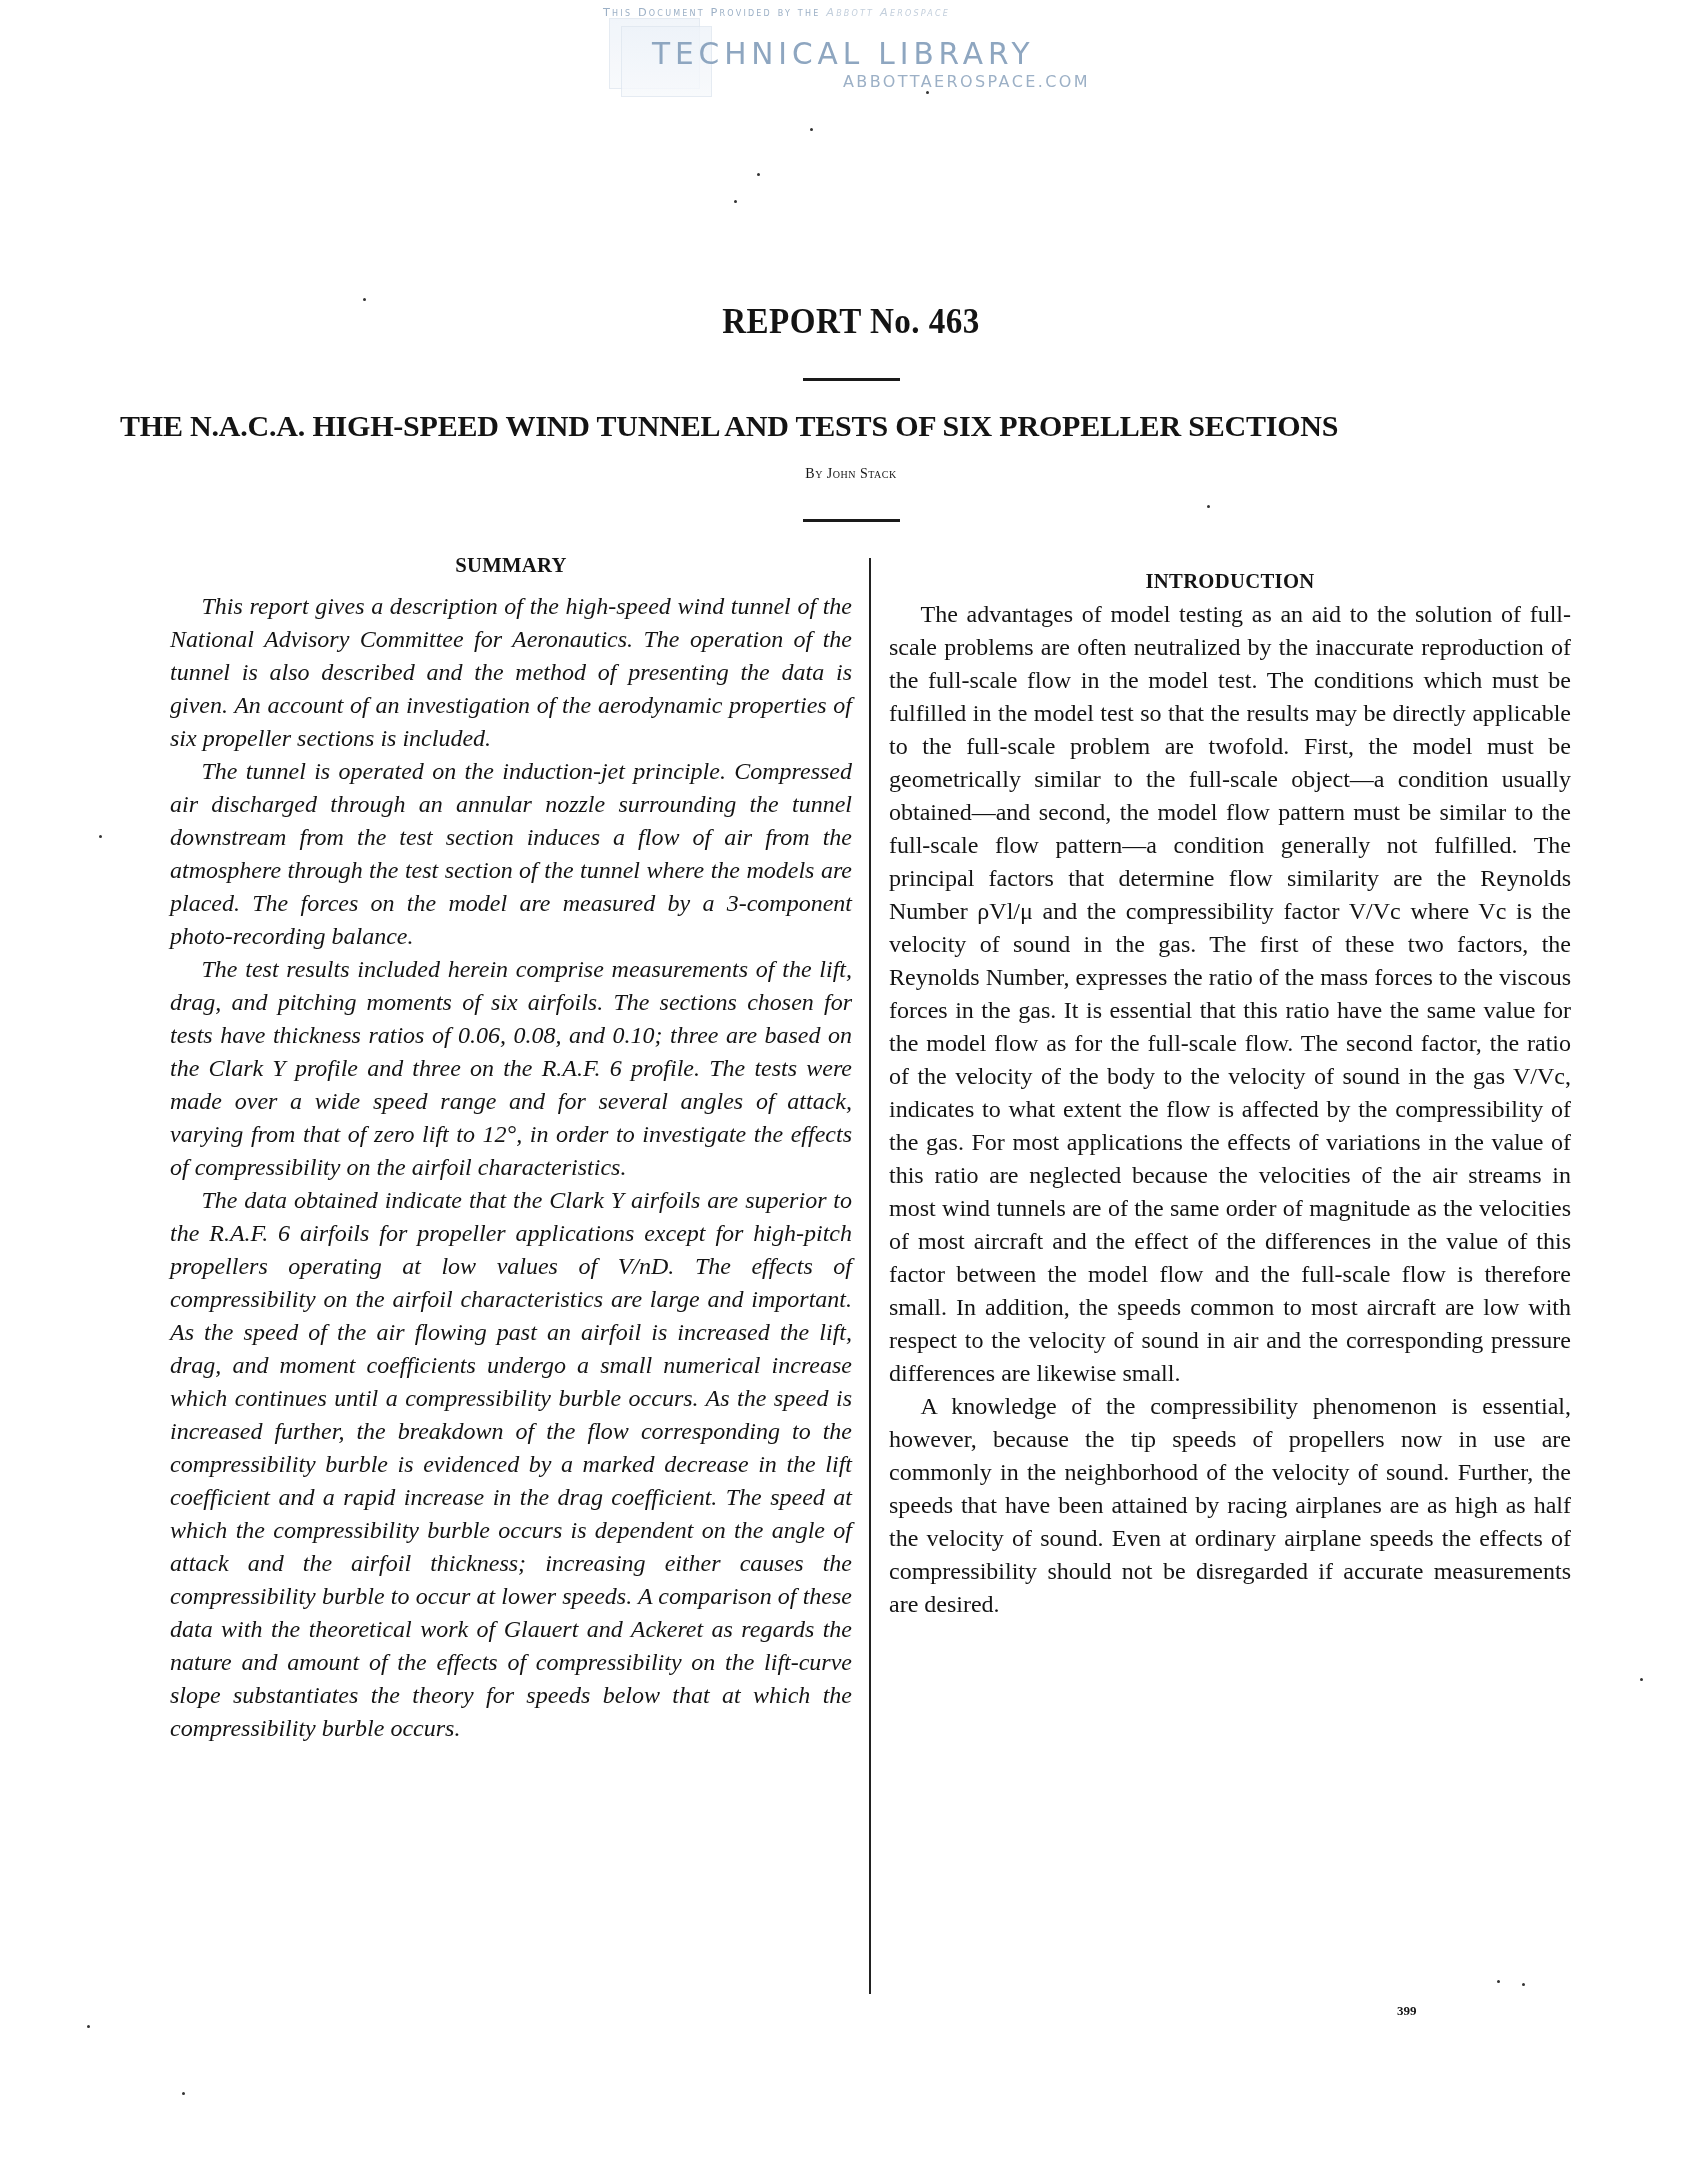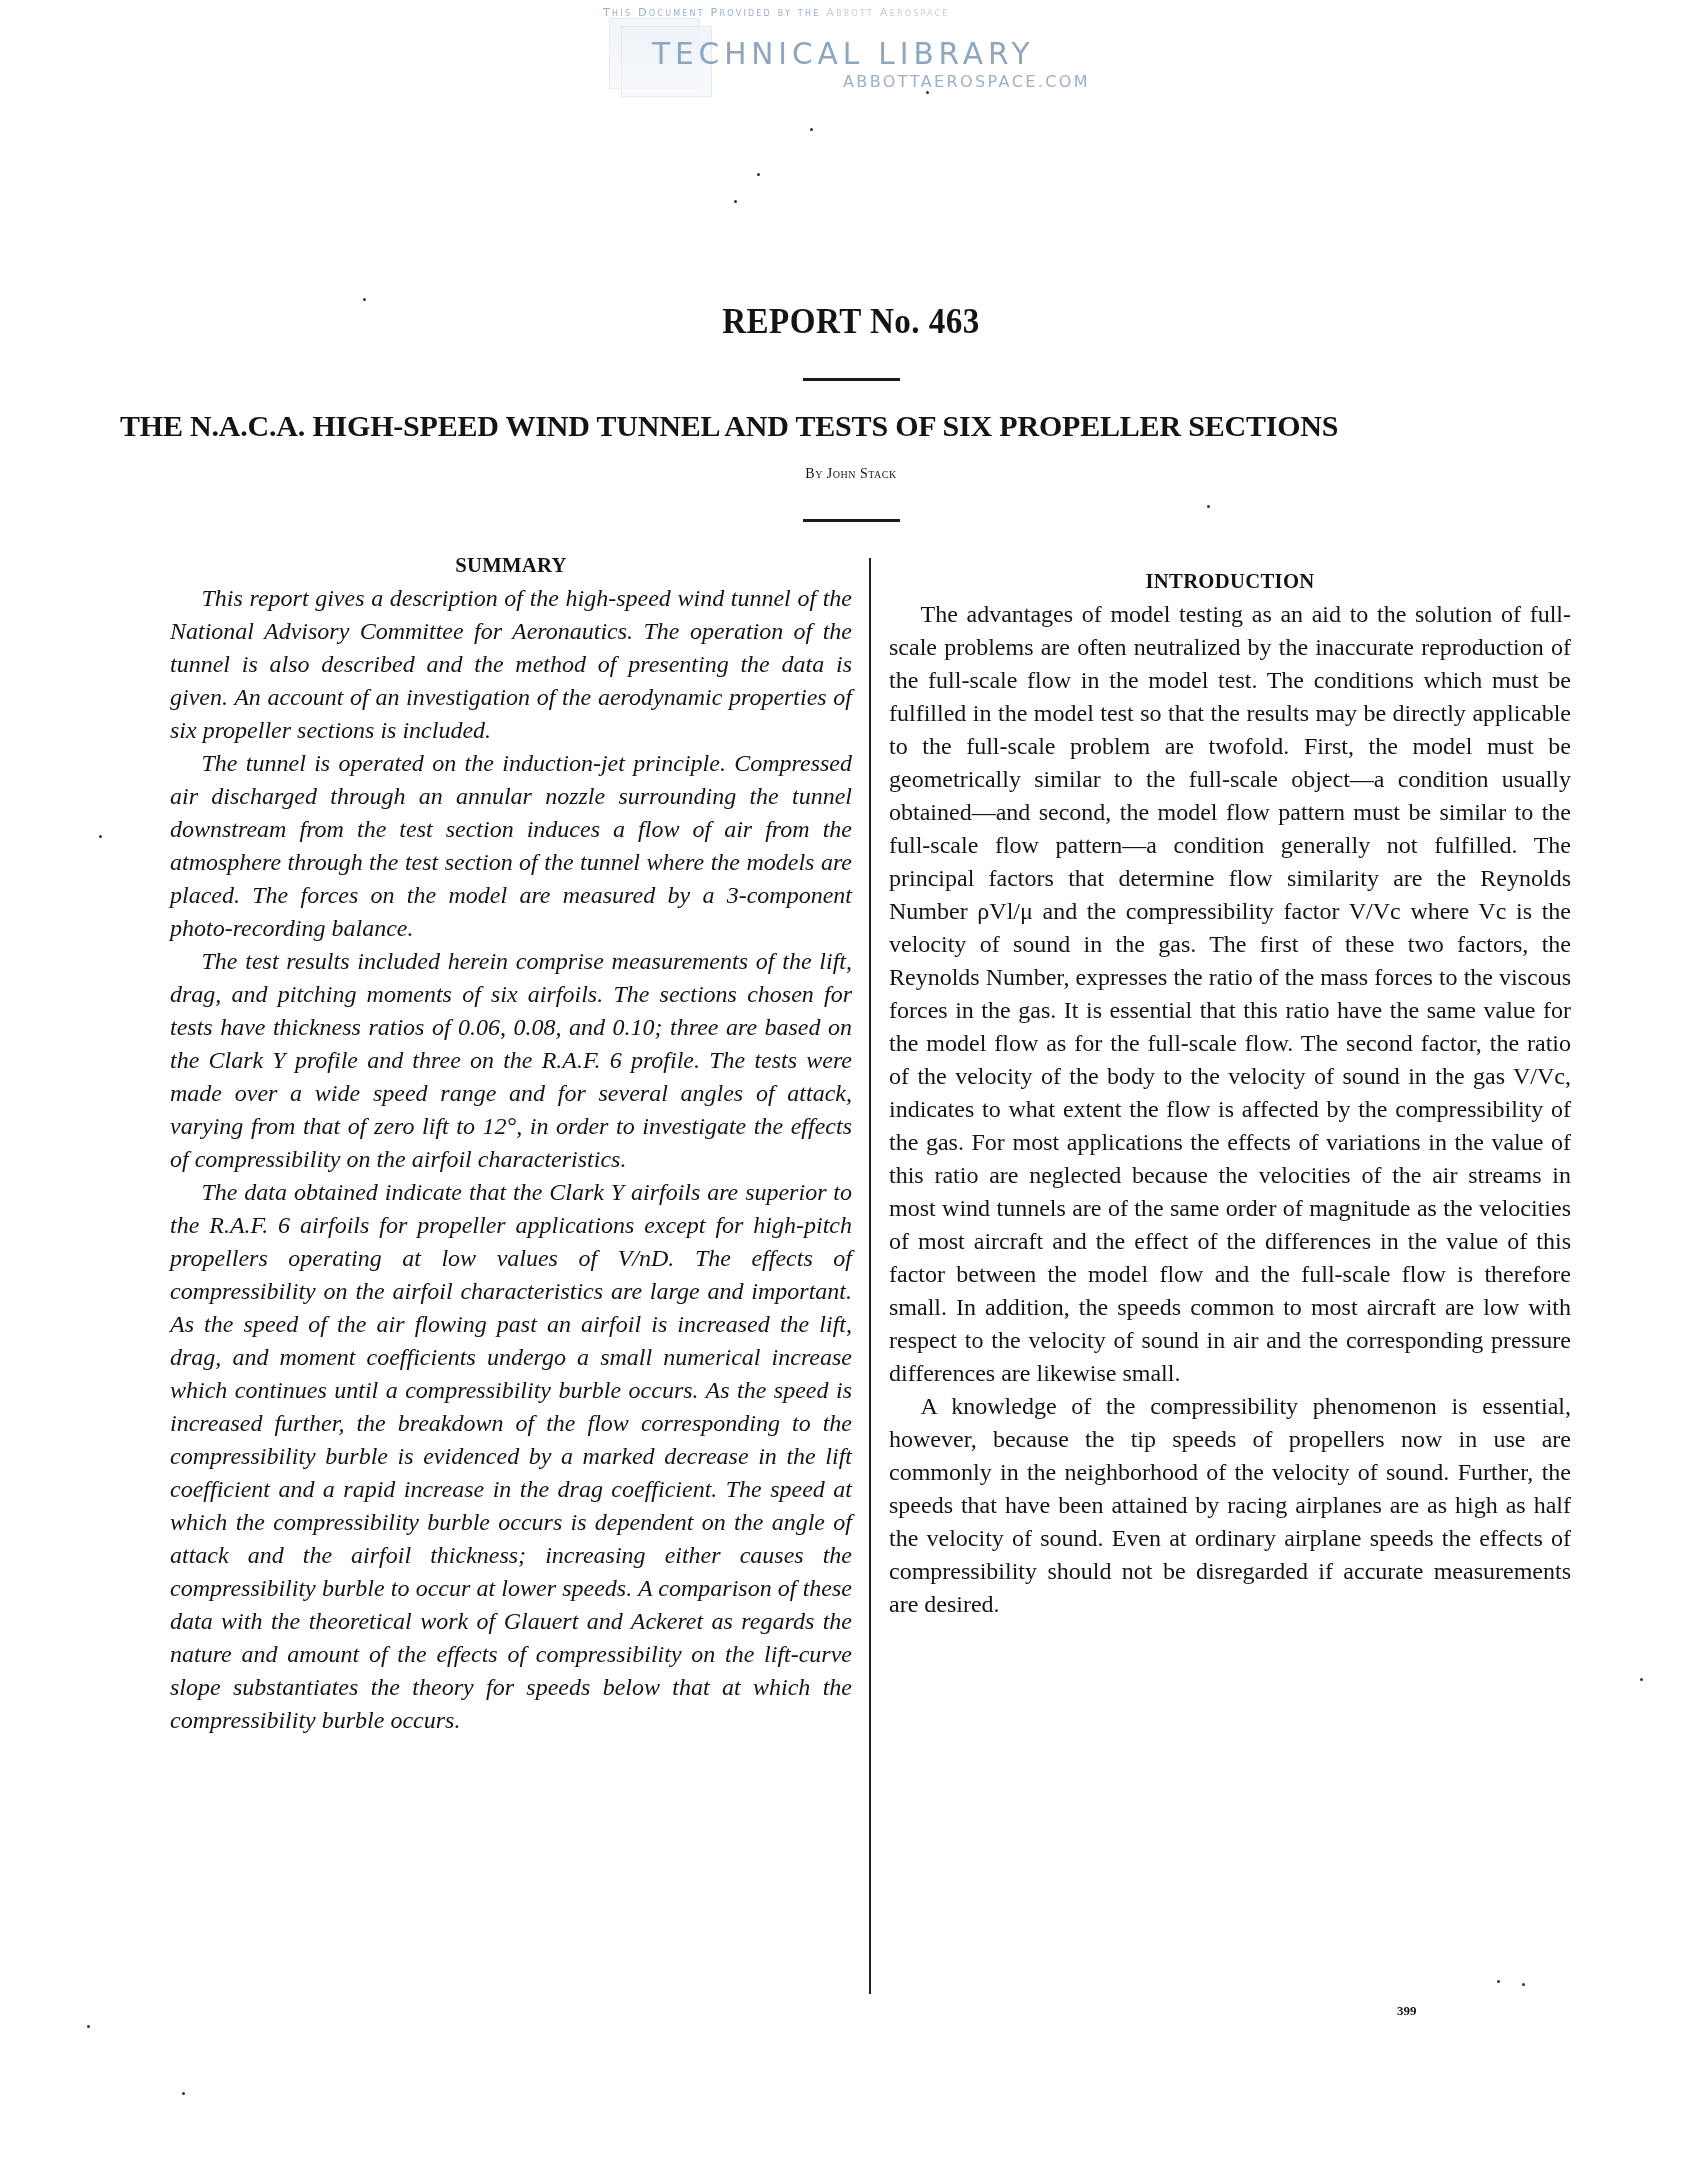--- a/index.html
+++ b/index.html
@@ -37,21 +37,21 @@
     }
     .wm-paper.p2 { left: 19.7px; top: 21.7px; }
     .wm-line1 {
       position: absolute;
       left: 2px;
       top: 2px;
       font-size: 11.3px;
       letter-spacing: 2.2px;
       white-space: nowrap;
     }
-    .wm-line1 .light { color: #c3cfdc; }
+    .wm-line1 .light { color: #c3cfdc; font-style: italic; }
     .wm-line2 {
       position: absolute;
       left: 51px;
       top: 33px;
       font-size: 29.6px;
       letter-spacing: 4.9px;
       white-space: nowrap;
       color: #8ea6c0;
       text-align: center;
     }
@@ -136,21 +136,21 @@
       background: #222;
     }
     .section-heading {
       text-align: center;
       font-weight: bold;
       font-size: 20.7px;
       line-height: 31.5px;
       letter-spacing: 0.3px;
       margin: 0;
     }
-    .col-left .section-heading { margin-bottom: 0px; }
+    .col-left .section-heading { margin-bottom: 8px; }
     p {
       margin: 0;
       text-indent: 31.5px;
     }
     .italic p { font-style: italic; }
     .intro-heading { margin-top: 16px; }
     .page-number {
       position: absolute;
       top: 2003px;
       left: 1397px;

